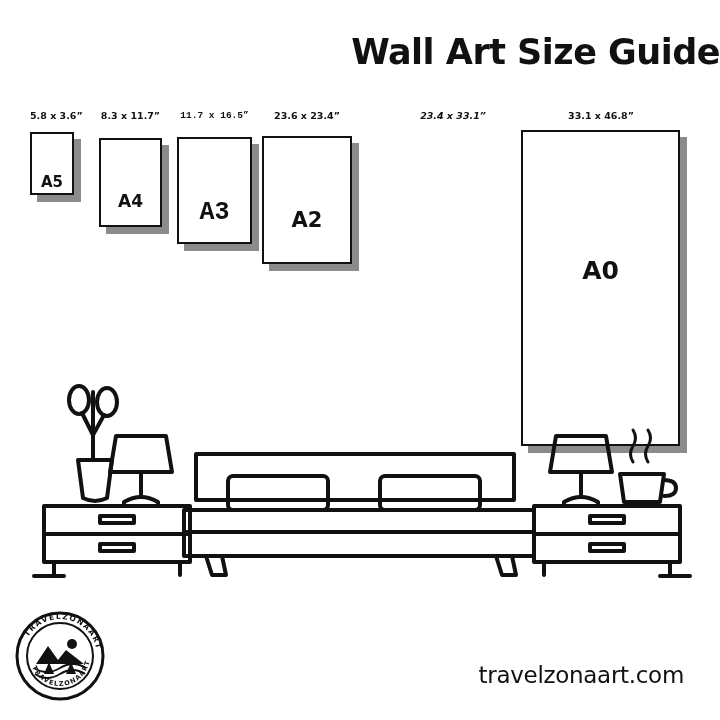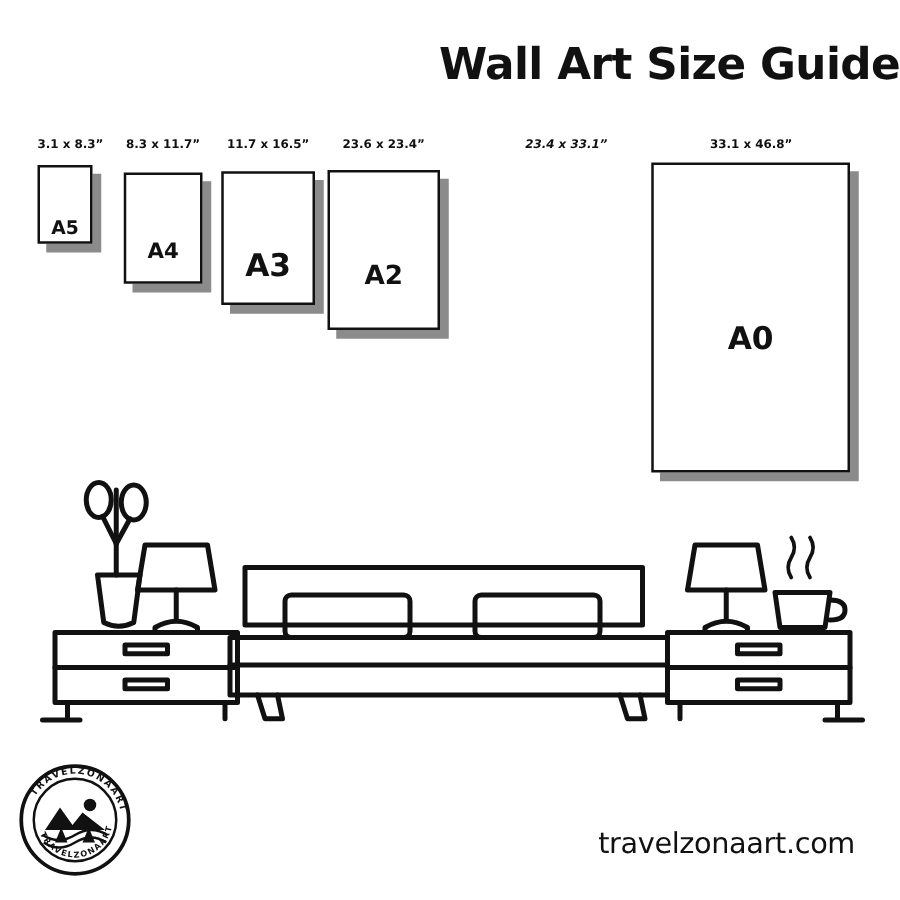--- a/index.html
+++ b/index.html
@@ -100,54 +100,54 @@
 </head>
 <body>
 
 <div id="page">
 
   <div id="title">Wall Art Size Guide</div>
 
   <div id="frames">
 
     <div class="frame-wrap" style="left:30px; top:0px; width:44px; height:100px;">
-      <div class="frame-label">3.1 x 8.3”</div>
+      <div class="frame-label">5.8 x 3.6”</div>
       <div class="frame-box" style="left:0; top:22px; width:44px; height:63px;">
         <div class="frame-name" style="top:19px; font-size:15px;">A5</div>
       </div>
     </div>
 
     <div class="frame-wrap" style="left:97px; top:0px; width:67px; height:130px;">
       <div class="frame-label">8.3 x 11.7”</div>
       <div class="frame-box" style="left:2px; top:28px; width:63px; height:89px;">
         <div class="frame-name" style="top:31px; font-size:17px;">A4</div>
       </div>
     </div>
 
-    <div class="frame-wrap" style="left:172px; top:0px; width:85px; height:155px;">
+    <div class="frame-wrap" style="left:172px; top:0px; width:85px; height:155px;font-family:Liberation Mono, monospace;">
       <div class="frame-label">11.7 x 16.5”</div>
       <div class="frame-box" style="left:5px; top:27px; width:75px; height:107px;">
         <div class="frame-name" style="top:39px; font-size:25px;">A3</div>
       </div>
     </div>
 
     <div class="frame-wrap" style="left:256px; top:0px; width:102px; height:175px;">
       <div class="frame-label">23.6 x 23.4”</div>
       <div class="frame-box" style="left:6px; top:26px; width:90px; height:128px;">
         <div class="frame-name" style="top:50px; font-size:21px;">A2</div>
       </div>
     </div>
 
     <div class="frame-wrap" style="left:390px; top:0px; width:126px; height:210px;font-style:italic;">
       <div class="frame-label">23.4 x 33.1”</div>
     </div>
 
     <div class="frame-wrap" style="left:516px; top:0px; width:170px; height:290px;">
       <div class="frame-label">33.1 x 46.8”</div>
-      <div class="frame-box" style="left:5px; top:20px; width:159px; height:248px;">
+      <div class="frame-box" style="left:5px; top:20px; width:159px; height:316px;">
         <div class="frame-name" style="top:104px; font-size:25px;">A0</div>
       </div>
     </div>
 
   </div>
 
   <div id="scene">
     <svg width="720" height="220" viewBox="0 0 720 220" xmlns="http://www.w3.org/2000/svg">
       <g fill="none" stroke="#111111" stroke-width="4" stroke-linecap="round" stroke-linejoin="round">
 

